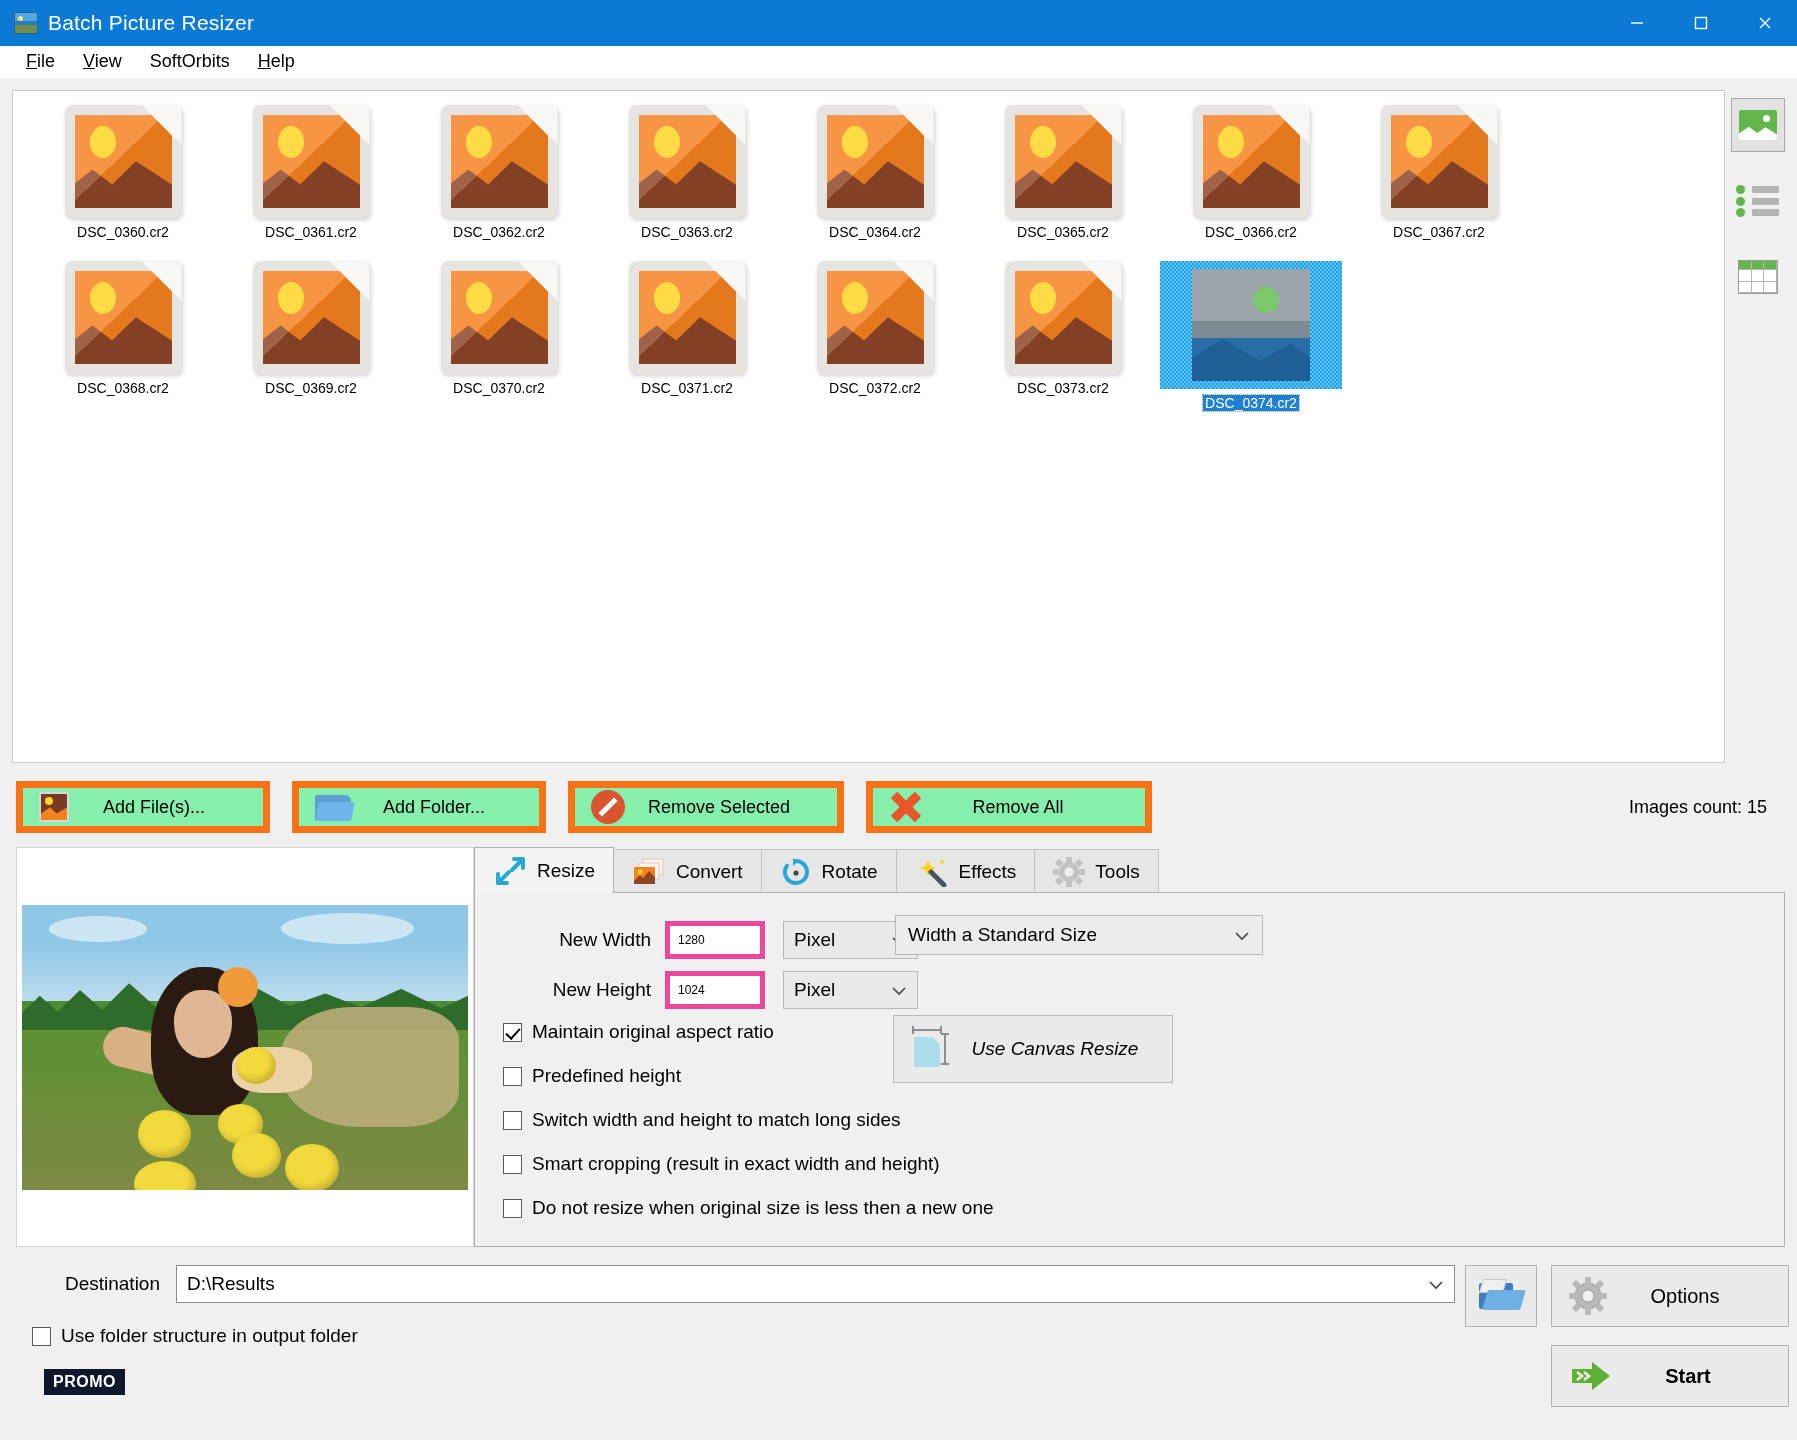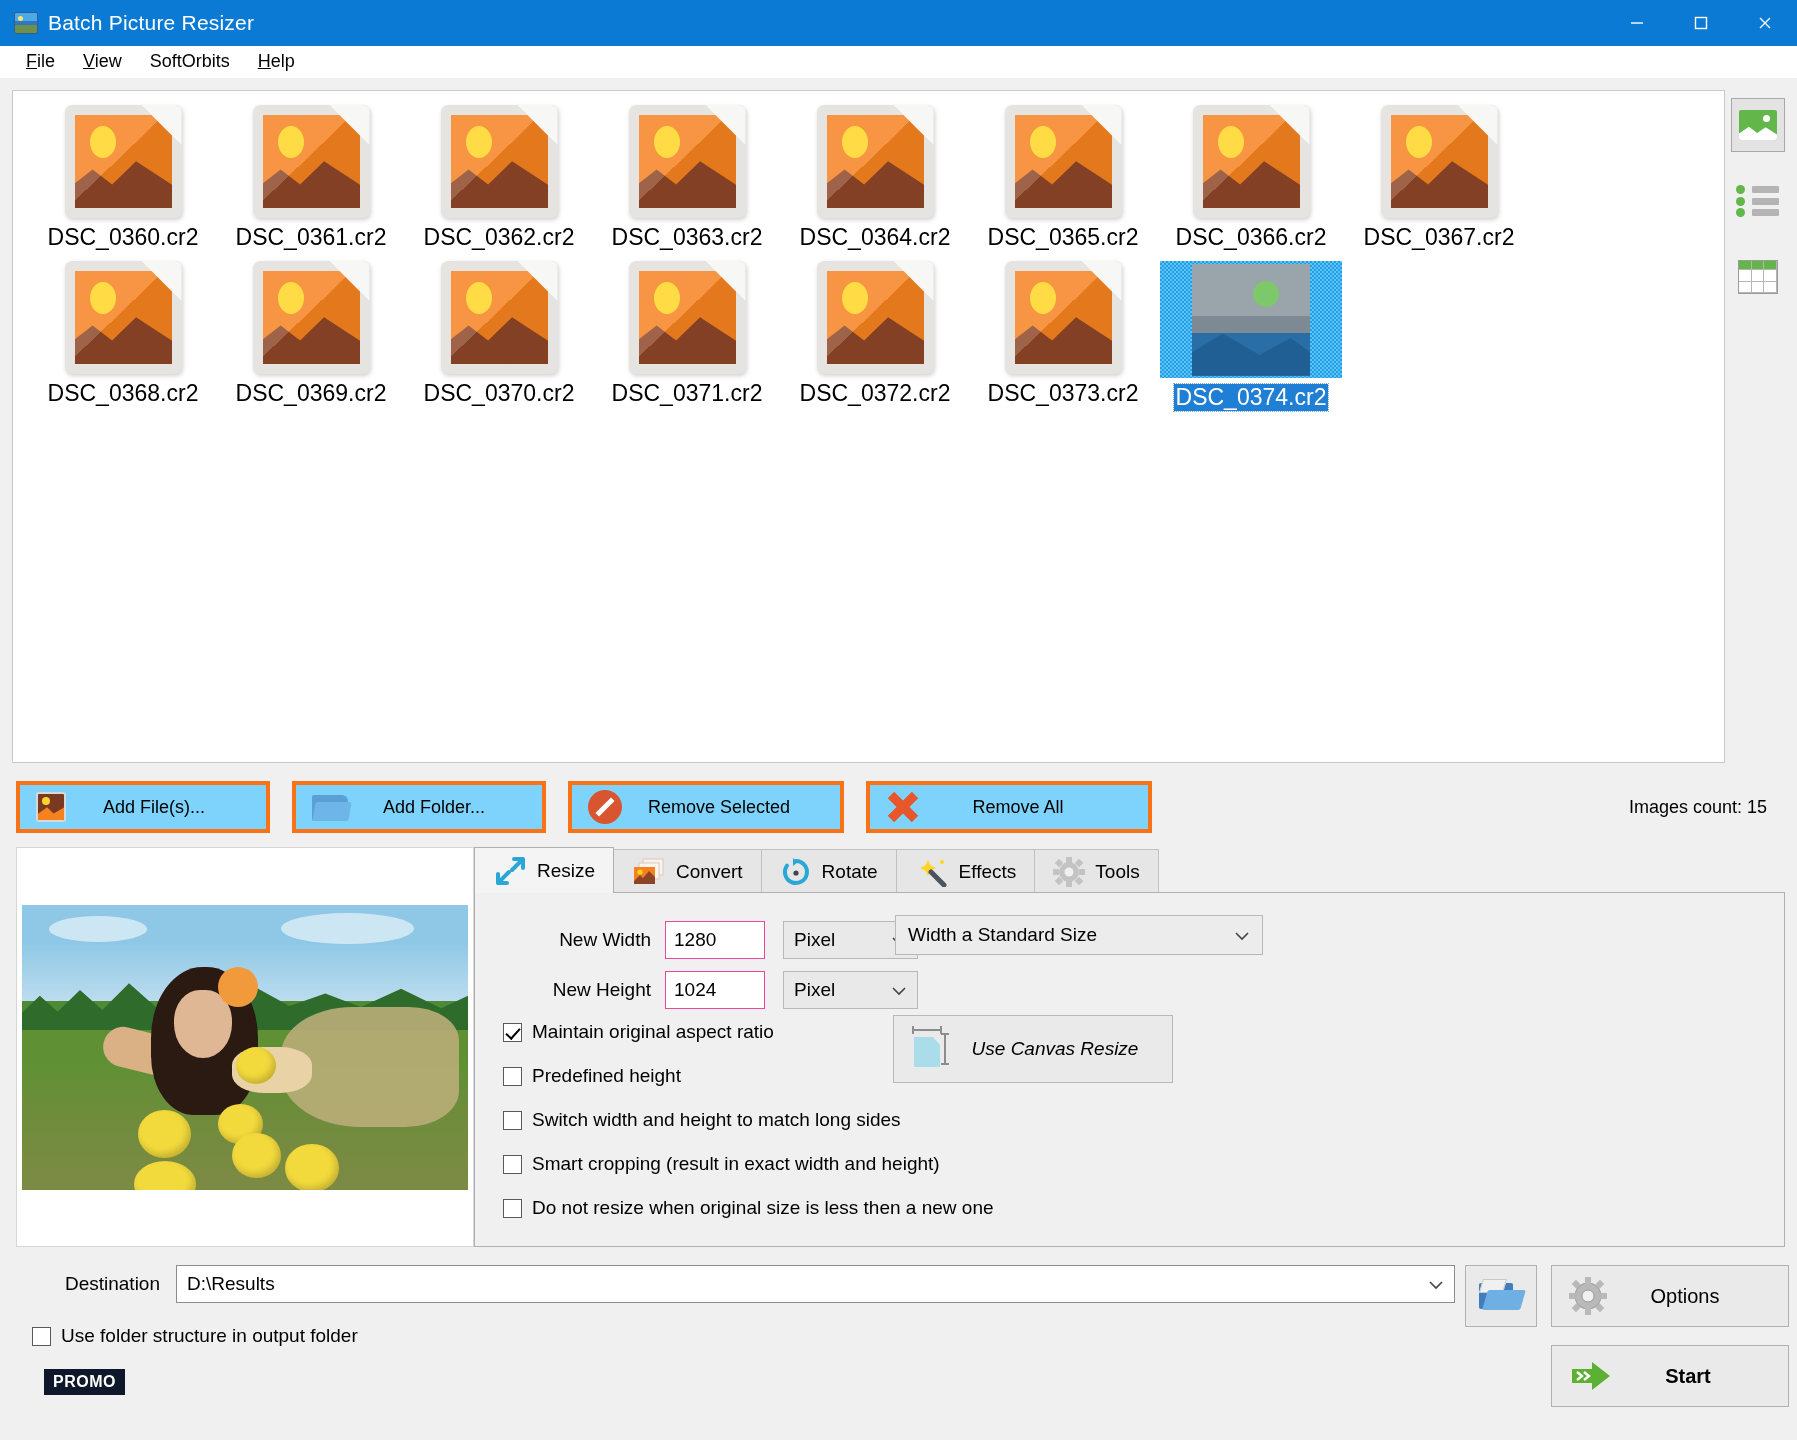--- a/index.html
+++ b/index.html
@@ -109,21 +109,21 @@
     clip-path: polygon(100% 0, 0 0, 100% 100%);
     border-top-right-radius: 7px;
   }
   .fileicon .fold2 {
     position: absolute; right: 0; top: 0; width: 40px; height: 40px;
     background: linear-gradient(225deg, #cfcdca 0 50%, transparent 50%);
     clip-path: polygon(100% 0, 0 0, 100% 100%);
     border-top-right-radius: 7px; opacity: .55;
   }
   .thumb-label {
-    font-size: 23px; color: #000; margin-top: 6px; white-space: nowrap;
+    font-size: 14px; color: #000; margin-top: 6px; white-space: nowrap;
   }
   
   .thumb.selected .thumb-img-box {
     width: 182px; height: 148px;
     background:
       repeating-conic-gradient(#1e9fe8 0% 25%, #5fc4f5 0% 50%) 0 0 / 4px 4px;
     display: flex; align-items: center; justify-content: center;
   }
   .thumb.selected .photo-mini {
     width: 118px; height: 112px;
@@ -166,21 +166,21 @@
   .vm-grid-ic { width: 40px; height: 34px; border: 1px solid #9a9a9a; background: #fff;
     display: grid; grid-template-columns: 1fr 1fr 1fr; grid-template-rows: 9px 1fr 1fr; }
   .vm-grid-ic i { border-right: 1px solid #b5b5b5; border-bottom: 1px solid #b5b5b5; }
   .vm-grid-ic i.hd { background: #63b64a; }
 
   
   .actions {
     display: flex; align-items: center; padding: 18px 12px 0 16px; gap: 22px;
   }
   .abtn {
-    height: 52px; background: #7dd3fc; border: 4px solid #f97316;
+    height: 52px; background: #86efac; border: 7px solid #f97316;
     display: flex; align-items: center; gap: 16px; padding: 0 16px;
     font-size: 18px; color: #000;
   }
   .abtn .lbl { flex: 1 1 auto; text-align: center; padding-right: 24px; }
   .abtn.w1 { width: 254px; }
   .abtn.w2 { width: 254px; }
   .abtn.w3 { width: 276px; }
   .abtn.w4 { width: 286px; gap: 8px; }
   .ic-addfile {
     width: 30px; height: 30px; background: #7a3a22; border: 2px solid #d8d8d8; border-radius: 3px;
@@ -266,22 +266,22 @@
   .tab.active { background: #f4f4f4; height: 46px; border-color: #b0b0b0; position: relative; z-index: 2; }
   .tab svg { display: block; }
   .tabcontent {
     border: 1px solid #b0b0b0; background: #f0f0f0;
     flex: 1 1 auto; position: relative; padding: 28px 0 0 0;
     margin-top: -1px;
   }
   .fieldrow { display: flex; align-items: center; margin-bottom: 12px; }
   .fieldlabel { width: 190px; text-align: right; font-size: 19px; color: #000; padding-right: 14px; }
   .txtinput {
-    width: 100px; height: 38px; border: 1px solid #ec4899; background: #fff;
-    font-size: 19px; padding: 0 8px; font-family: "Liberation Sans", sans-serif;
+    width: 100px; height: 38px; border: 5px solid #ec4899; background: #fff;
+    font-size: 12px; padding: 0 8px; font-family: "Liberation Sans", sans-serif;
     color: #000;
   }
   .selwrap {
     width: 135px; height: 38px; margin-left: 18px;
     border: 1px solid #b8b8b8; background: #e9e9e9;
     display: flex; align-items: center; padding: 0 10px; font-size: 19px; color: #000;
     position: relative;
   }
   .selwrap .chev { margin-left: auto; }
   .std-size {

